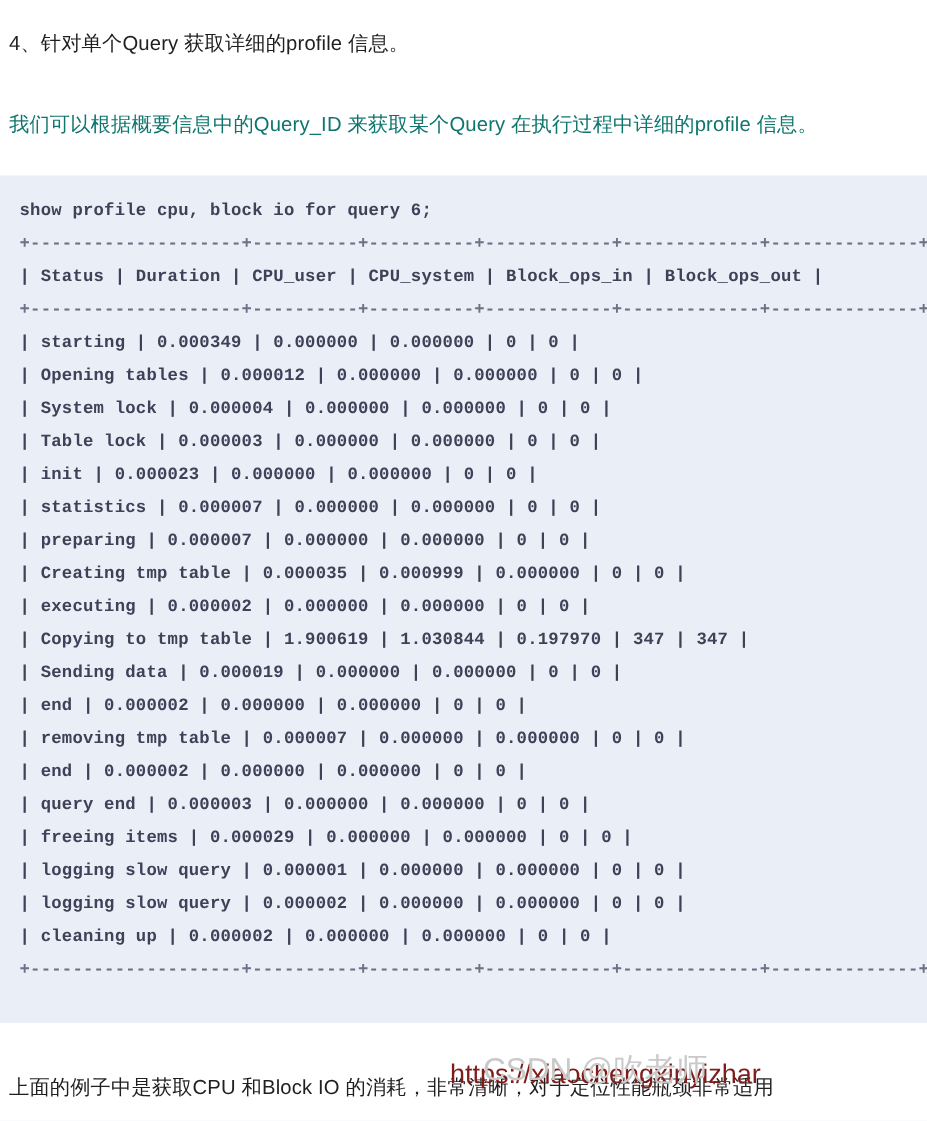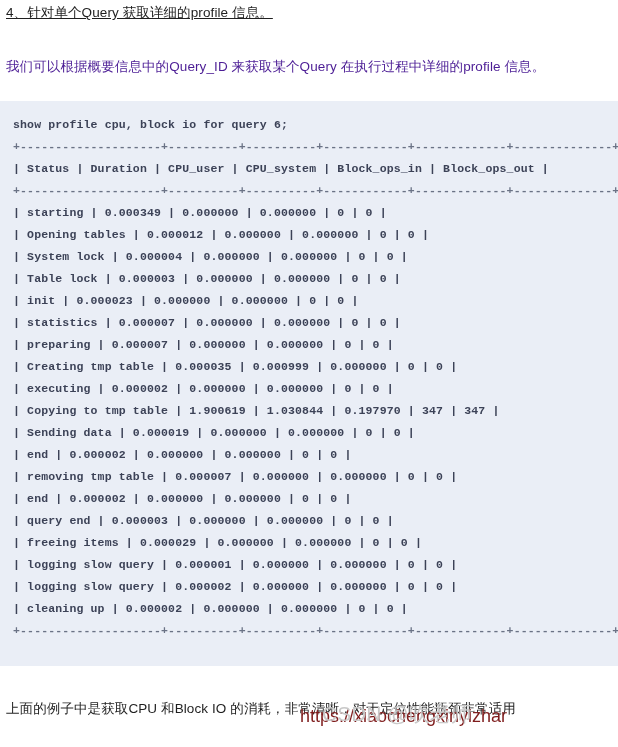--- a/index.html
+++ b/index.html
@@ -17,30 +17,29 @@
   }
 
   .prose {
     padding: 0 6px;
   }
 
   .heading-line {
     font-size: 13.5px;
     line-height: 18px;
     color: #1f1f1f;
-    padding-top: 4px;
+    padding-top: 20px;
     letter-spacing: 0.1px;
     white-space: nowrap;
-    text-decoration: underline;
   }
 
   .intro-line {
     font-size: 13.5px;
     line-height: 18px;
-    color: #4c1d95;
+    color: #0f766e;
     padding-top: 36px;
     letter-spacing: 0.1px;
     white-space: nowrap;
   }
 
   .code-block {
     margin-top: 25px;
     background: #eaeef6;
     padding: 13px 0 24px 0;
     width: 618px;

